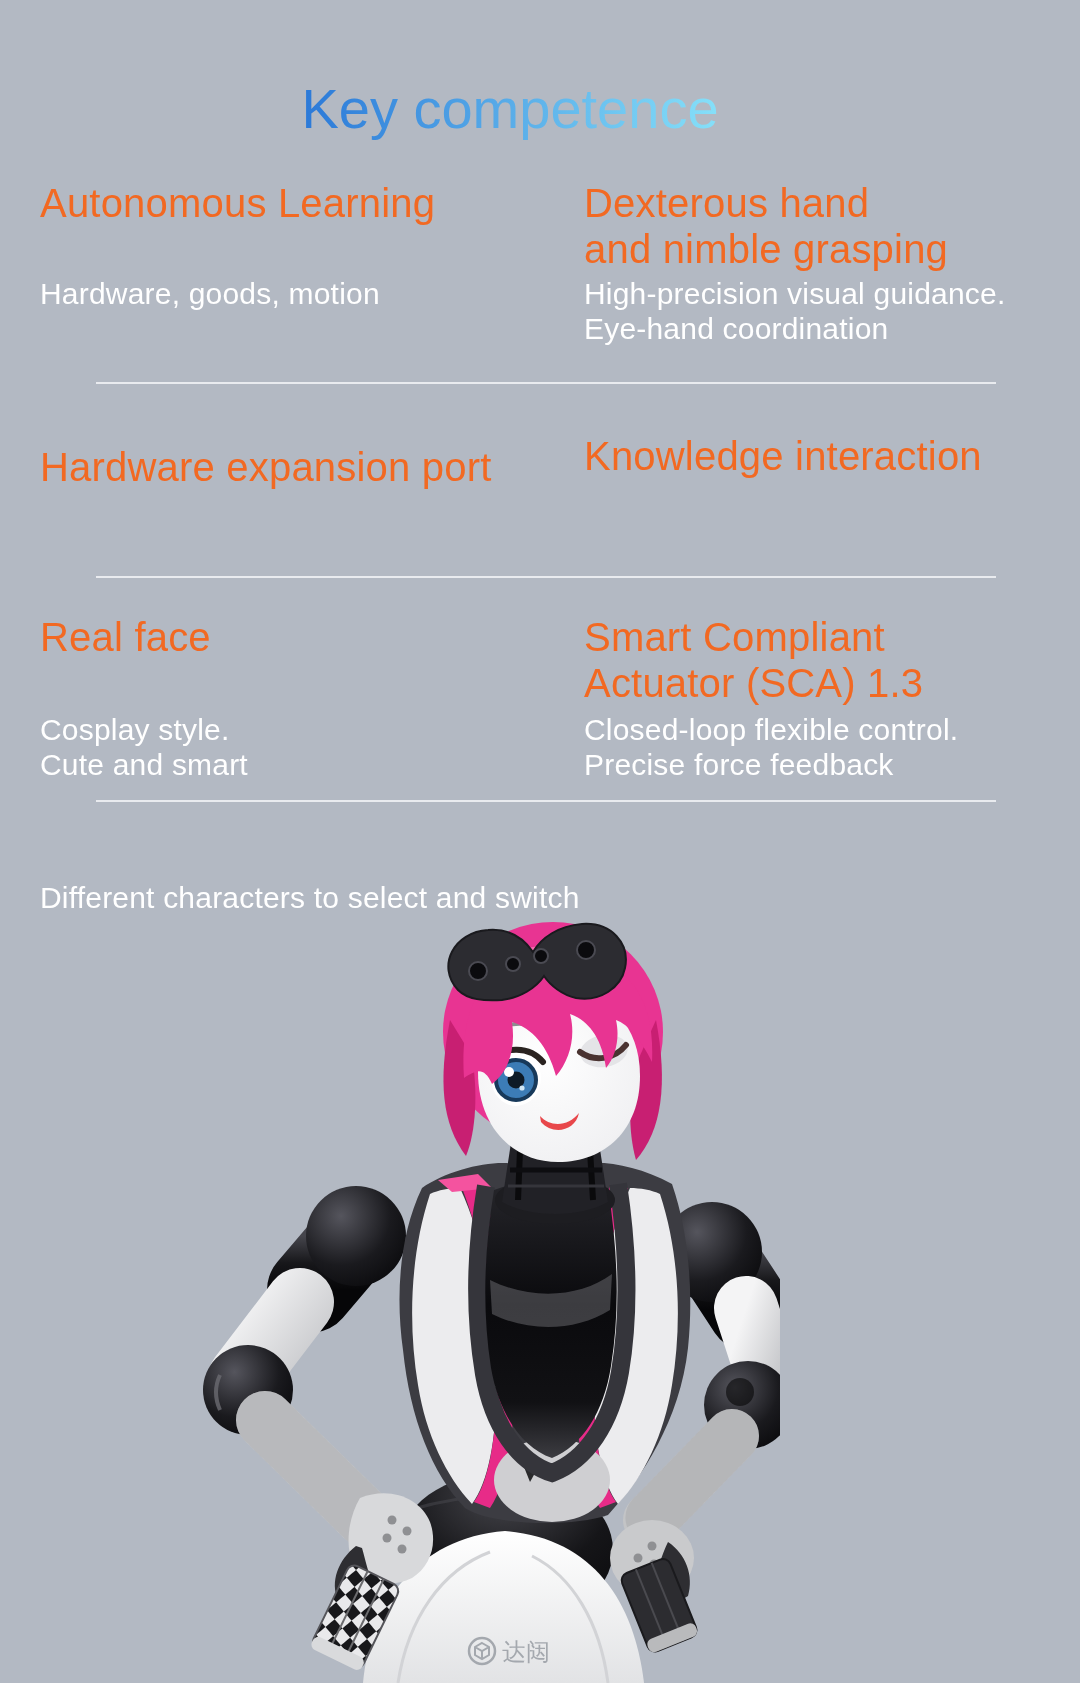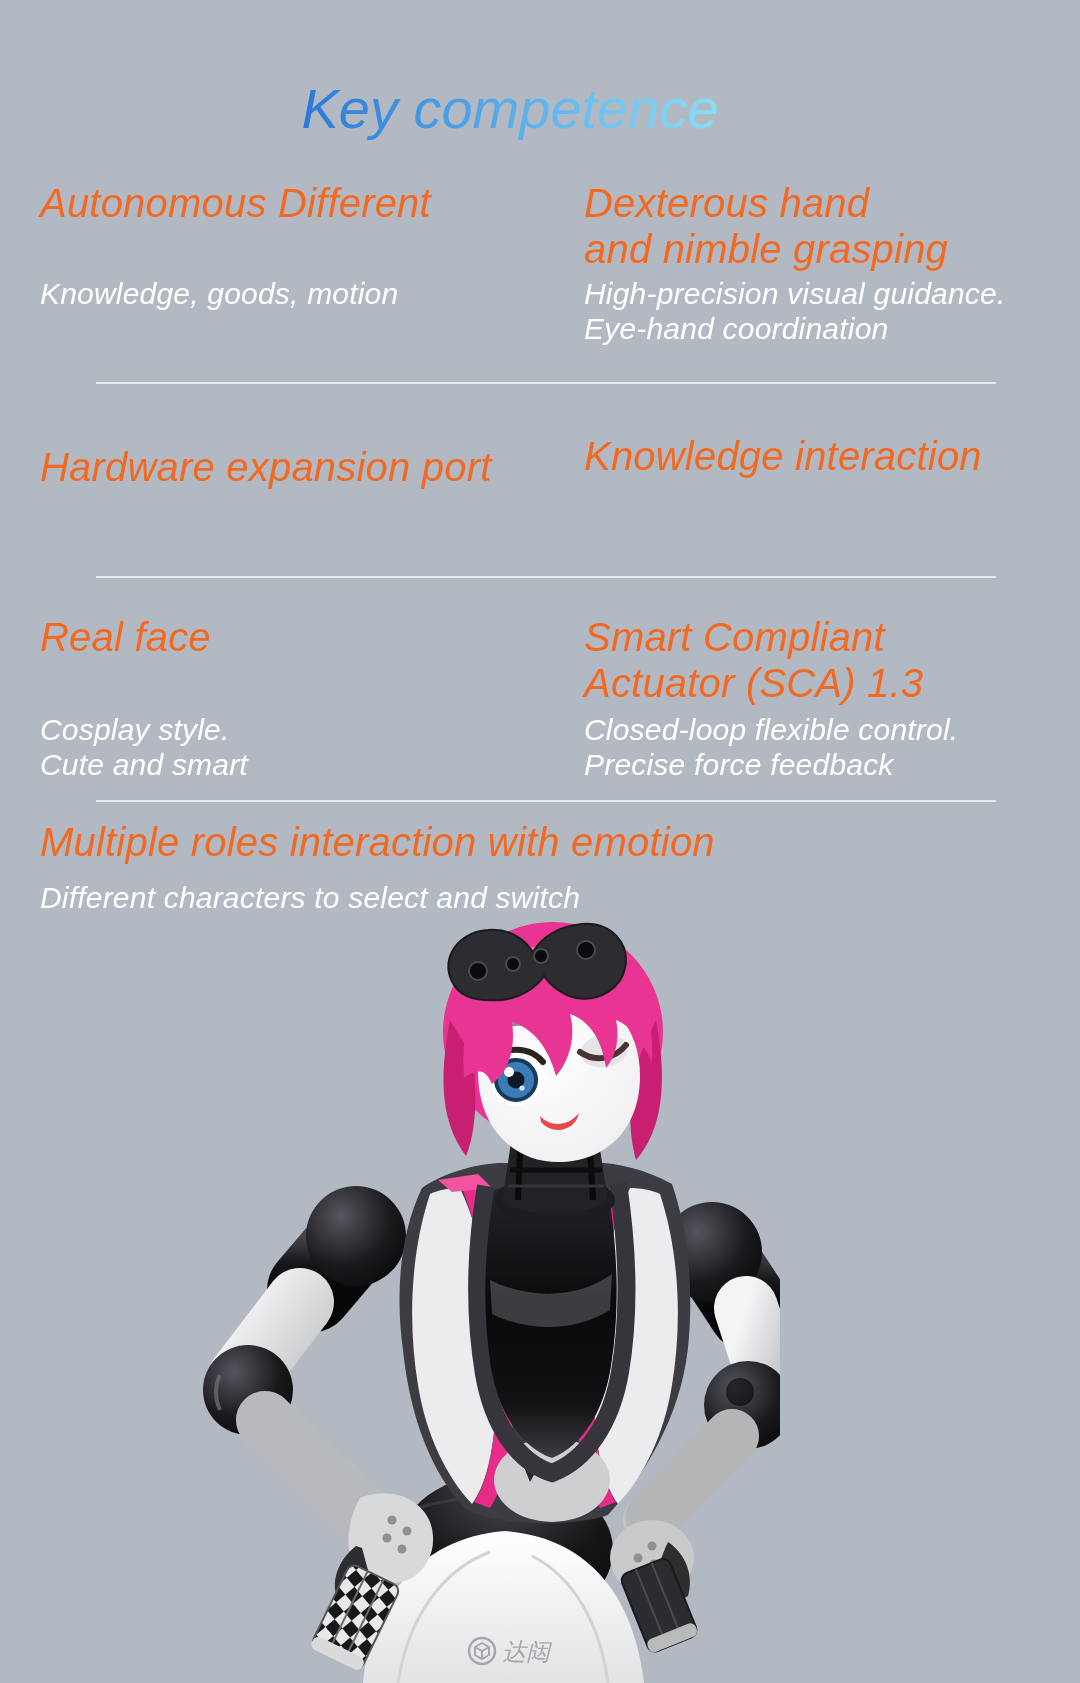--- a/index.html
+++ b/index.html
@@ -3,21 +3,20 @@
 <meta charset="utf-8">
 <style>
   html,body{margin:0;padding:0;background:#888;}
   .page{
     position:relative;
     width:1080px;height:1683px;
     margin:0 auto;
     background:var(--bg,#b3b9c3);
     font-family:"Liberation Sans", sans-serif;
     overflow:hidden;
-    font-style:italic;
   }
   .abs{position:absolute;}
   .title-svg{left:0;top:58px;width:1080px;height:110px;}
   .h{
     font-size:40px;line-height:46px;
     color:var(--orange,#f26922);
     white-space:pre-line;
     letter-spacing:0.2px;
   }
   .b{
@@ -54,42 +53,41 @@
   <svg class="abs title-svg">
     <defs>
       <linearGradient id="titleGrad" x1="0" y1="0" x2="1" y2="0">
         <stop id="tg-start" offset="0" stop-color="#2b79d8"></stop>
         <stop id="tg-end" offset="1" stop-color="#86e0f9"></stop>
       </linearGradient>
     </defs>
     <text x="510" y="70" text-anchor="middle" font-size="56" fill="url(#titleGrad)">Key competence</text>
   </svg>
 
-  <div class="abs h p-h1l">Autonomous Different</div>
+  <div class="abs h p-h1l">Autonomous Learning</div>
   <div class="abs h p-h1r">Dexterous hand
 and nimble grasping</div>
-  <div class="abs b p-b1l">Knowledge, goods, motion</div>
+  <div class="abs b p-b1l">Hardware, goods, motion</div>
   <div class="abs b p-b1r">High-precision visual guidance.
 Eye-hand coordination</div>
   <div class="abs divider d1"></div>
 
   <div class="abs h p-h2l">Hardware expansion port</div>
   <div class="abs h p-h2r">Knowledge interaction</div>
   <div class="abs divider d2"></div>
 
   <div class="abs h p-h3l">Real face</div>
   <div class="abs h p-h3r">Smart Compliant
 Actuator (SCA) 1.3</div>
   <div class="abs b p-b3r">Closed-loop flexible control.
 Precise force feedback</div>
   <div class="abs b p-b3l">Cosplay style.
 Cute and smart</div>
   <div class="abs divider d3"></div>
 
-  <div class="abs h p-h4">Multiple roles interaction with emotion</div>
   <div class="abs b p-b4">Different characters to select and switch</div>
 
   <svg class="abs robot" viewBox="0 0 620 813">
     <defs>
       <linearGradient id="blackGloss" x1="0" y1="0" x2="0" y2="1">
         <stop offset="0" stop-color="#45454c"></stop>
           <stop offset="0.5" stop-color="#17171a"></stop>
           <stop offset="1" stop-color="#060608"></stop>
       </linearGradient>
       <radialGradient id="ballGloss" cx="0.35" cy="0.3" r="0.9">

